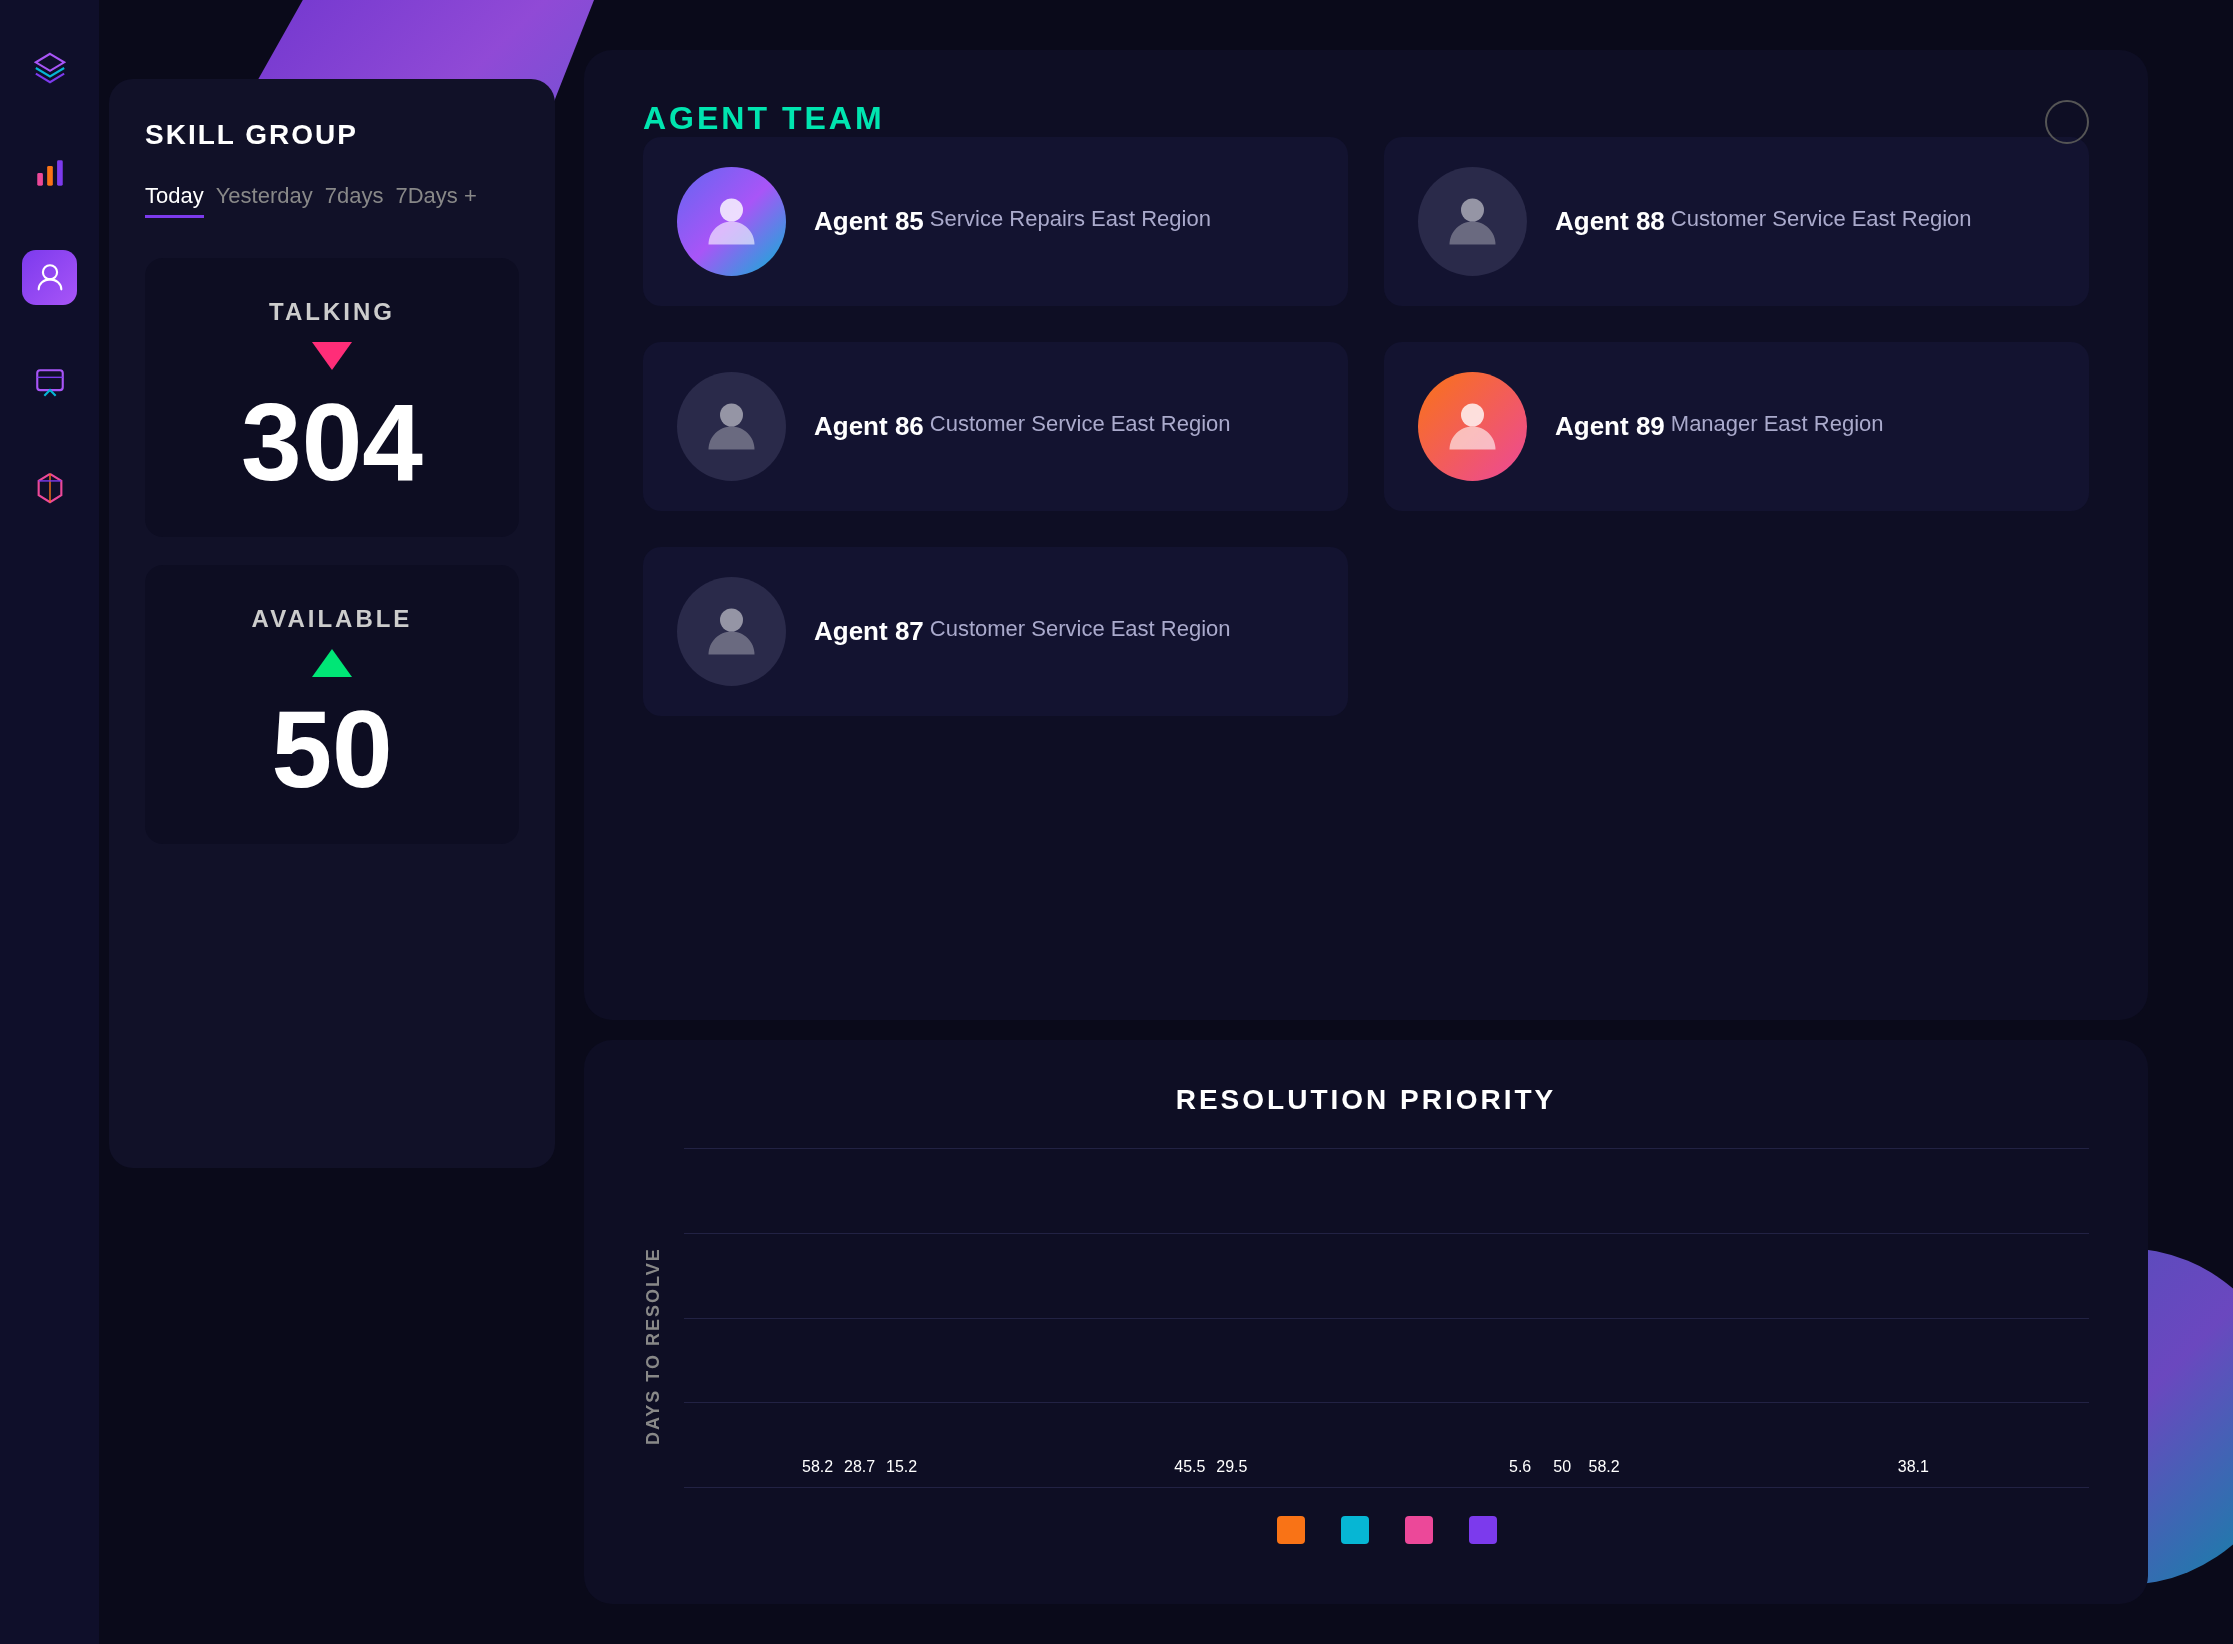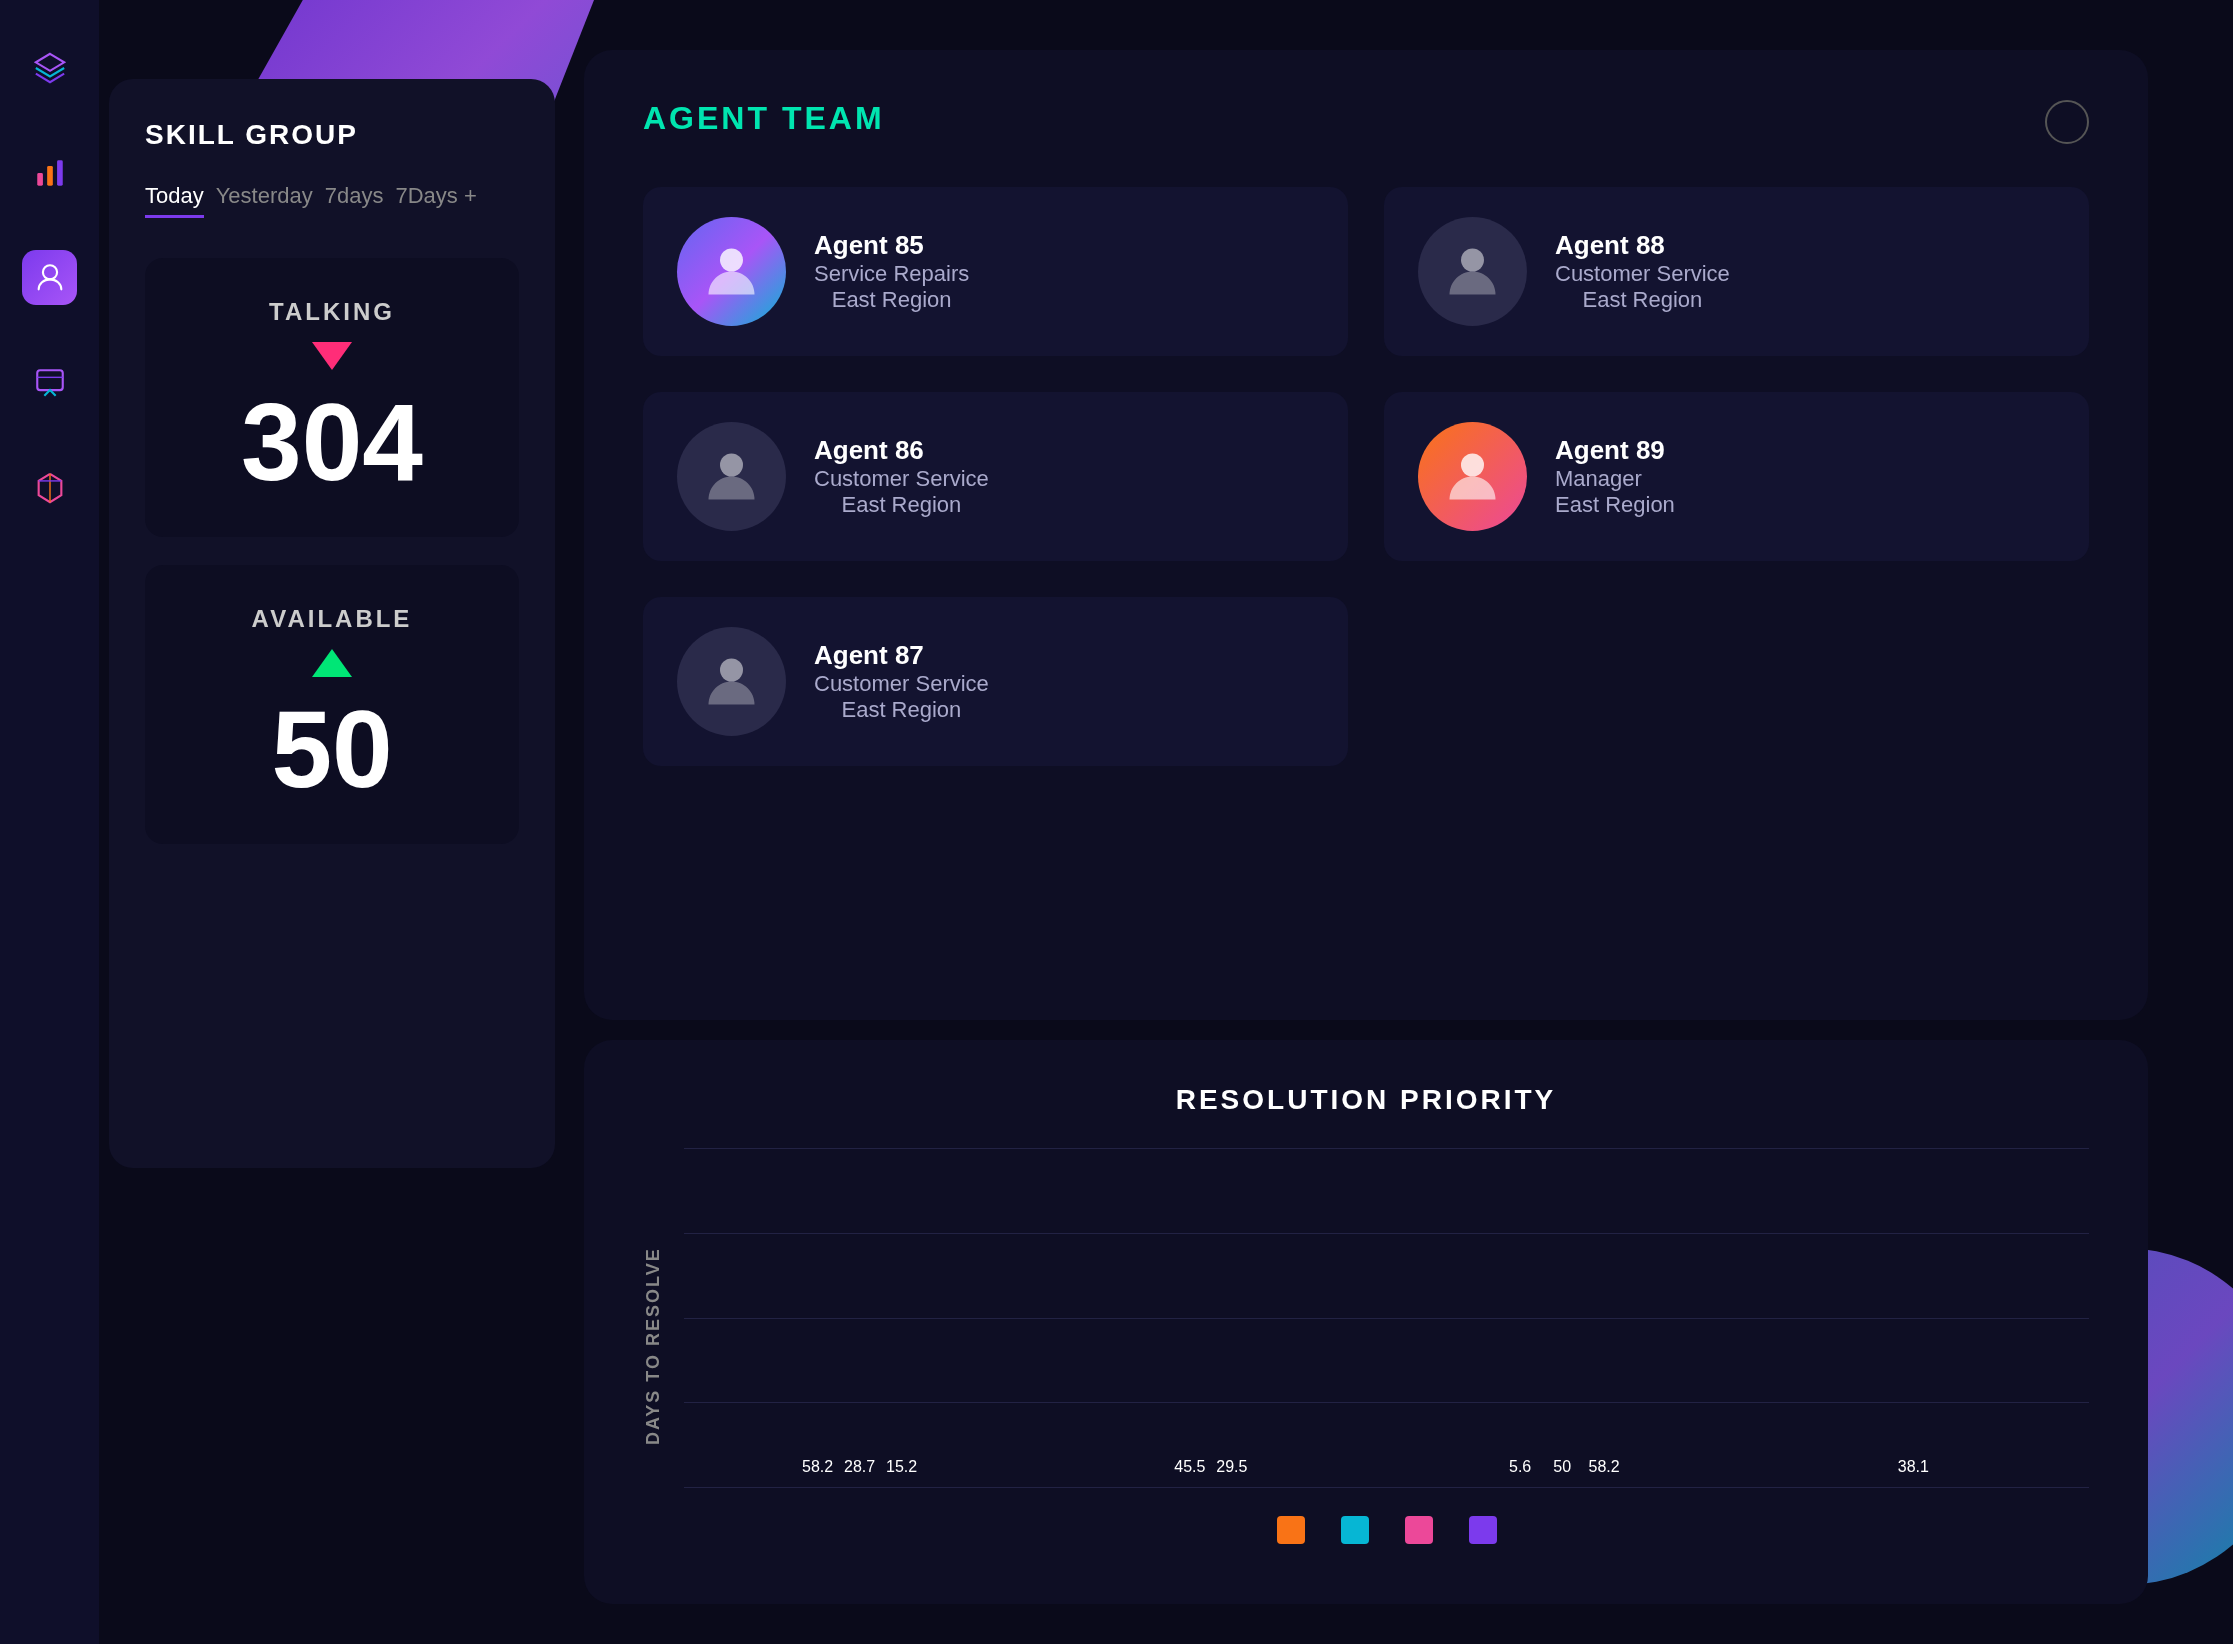--- a/index.html
+++ b/index.html
@@ -149,21 +149,20 @@
       background: #0e0e24;
       border-radius: 28px;
       padding: 50px 59px;
       z-index: 4;
     }
     .agent-panel-title {
       font-size: 32px;
       font-weight: 700;
       color: #00e5b0;
       letter-spacing: 3px;
-      margin-bottom: 50px;
     }
     .circle-btn {
       position: absolute;
       top: 50px;
       right: 59px;
       width: 44px;
       height: 44px;
       border: 2px solid #555;
       border-radius: 50%;
       cursor: pointer;
@@ -199,22 +198,21 @@
     }
     .agent-avatar.orange-pink {
       background: linear-gradient(135deg, #f97316, #ec4899);
     }
     .agent-avatar svg {
       width: 69px;
       height: 69px;
     }
     .agent-info {
       display: flex;
-      flex-direction: column;
-      gap: 0;
+      gap: 6px;
     }
     .agent-name {
       font-size: 26px;
       font-weight: 700;
       color: #ffffff;
     }
     .agent-role {
       font-size: 22px;
       color: #aaaacc;
     }

